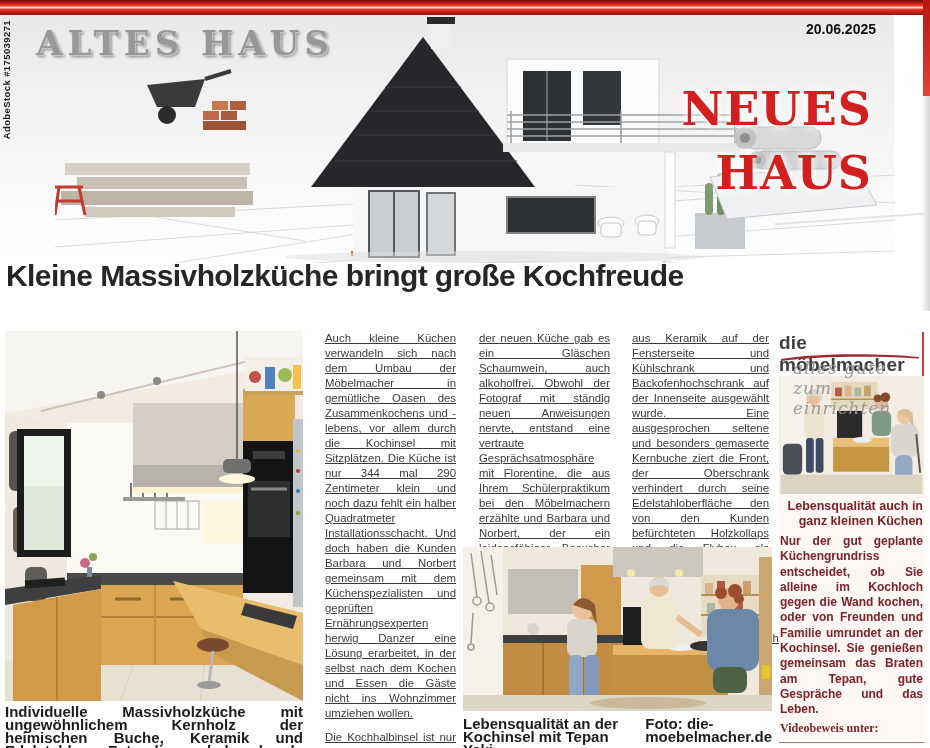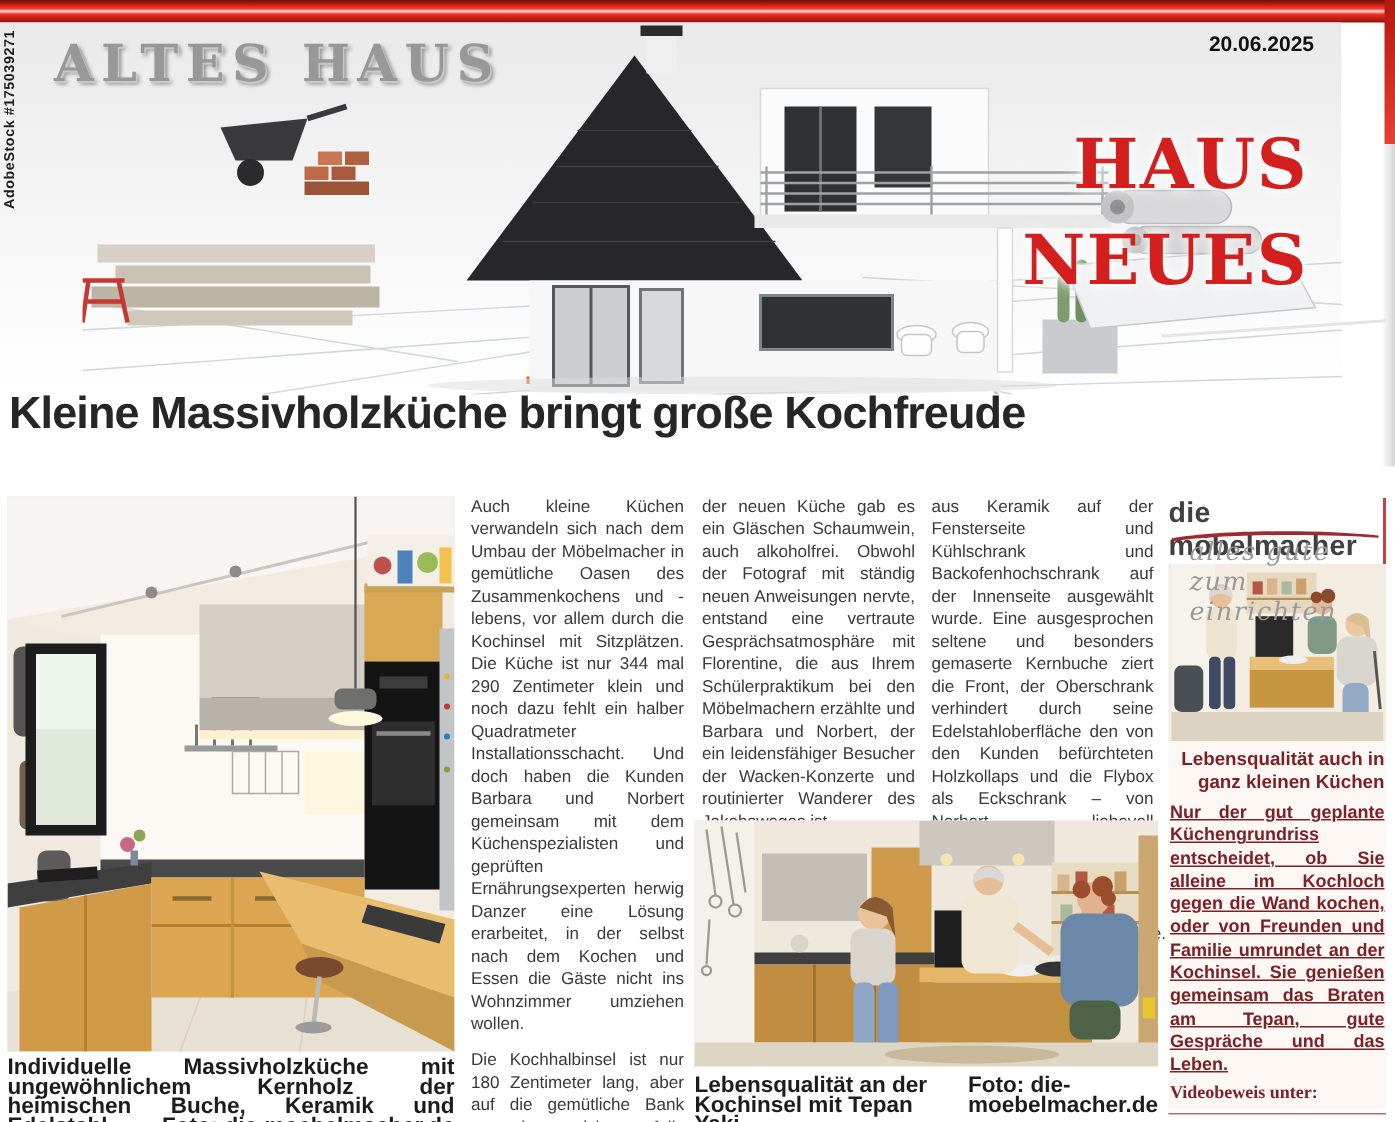--- a/index.html
+++ b/index.html
@@ -27,21 +27,21 @@
     font-weight:700;font-size:46px;line-height:64px;color:#d3201e;letter-spacing:1px;
     text-shadow:0 0 6px #ffffff,0 0 12px #ffffff;}
 
   
   .headline{position:absolute;left:6px;top:259px;margin:0;width:860px;
     font-size:30px;font-weight:700;color:#262626;letter-spacing:-.6px;}
 
   
   .col{position:absolute;top:331px;font-size:11.4px;line-height:15px;color:#3a3a3a;
     text-align:justify;hyphens:auto;-webkit-hyphens:auto;}
-  .col p{margin:0 0 9px 5px;}
+  .col p{margin:0 0 9px 16px;text-decoration:underline;}
   .col1{left:309px;width:147px;}
   .col2{left:463px;width:147px;}
   .col3{left:616px;width:153px;}
 
   
   .photo-left{position:absolute;left:5px;top:331px;width:298px;height:370px;background:#efe9df;}
   .photo-mid{position:absolute;left:463px;top:547px;width:309px;height:164px;background:#efe8dd;}
   .caption{font-size:15px;line-height:13px;font-weight:700;color:#1c1c1c;}
   .caption-left{position:absolute;left:5px;top:705px;width:298px;text-align:justify;}
   .caption-left .credit{position:absolute;right:0;bottom:0;background:transparent;}
@@ -52,21 +52,21 @@
   .sidebar{position:absolute;left:779px;top:332px;width:145px;}
   .sb-rule{position:absolute;left:922px;top:332px;width:2px;height:330px;background:#c9403c;}
   .logo-block{position:relative;height:42px;}
   .logo-text{font-size:19px;font-weight:700;color:#404040;letter-spacing:.2px;}
   .logo-swoosh{position:absolute;left:0;top:20px;width:142px;height:10px;}
   .logo-tagline{position:absolute;left:14px;top:26px;font-family:"DejaVu Serif",serif;
     font-style:italic;font-size:17px;color:#9a9a9a;letter-spacing:1px;}
   .sb-photo{width:145px;height:118px;background:#f2ece1;margin-top:2px;}
   .sb-box{background:#fdf8f4;color:#7c2128;padding:5px 1px 2px 1px;}
   .sb-title{font-size:12.5px;font-weight:700;text-align:right;line-height:15px;margin:0 0 5px 0;}
-  .sb-body{font-size:12px;line-height:15.3px;text-align:justify;font-weight:600;margin:0;text-decoration:underline;}
+  .sb-body{font-size:12px;line-height:15.3px;text-align:justify;font-weight:600;margin:0;}
   .sb-video{font-size:12px;line-height:17px;text-align:left;font-weight:600;margin:2px 0 0 0;font-family:Liberation Serif, serif;}
   .sb-link{font-size:12.6px;font-weight:700;text-align:center;color:#7c2128;
     border-top:1px solid #b0716d;margin-top:3px;padding:3px 0 3px 0;}
 </style>
 </head>
 <body>
 
 <div class="page">
 
   <div class="topbar"></div>
@@ -168,22 +168,22 @@
         <circle cx="690" cy="123" r="11" fill="#c2c2c4"></circle>
           <circle cx="690" cy="123" r="5" fill="#8f8f91"></circle>
         <rect x="700" y="136" width="86" height="18" rx="9" fill="#cfcfd1" stroke="#b0b0b2"></rect>
         <circle cx="702" cy="145" r="9" fill="#bcbcbe"></circle>
           <circle cx="702" cy="145" r="4" fill="#87878a"></circle>
       </g>
     </svg>
 
     <div class="date">20.06.2025</div>
     <div class="neues">
+      <div>NEUES</div>
       <div>HAUS</div>
-      <div>NEUES</div>
     </div>
   </div>
   <div class="right-strip"></div>
   <div class="edge-shadow"></div>
   <div class="fold-line"></div>
   <div class="watermark">AdobeStock #175039271</div>
 
   <h1 class="headline">Kleine Massivholzküche bringt große Kochfreude</h1>
 
   <div class="photo-left">

